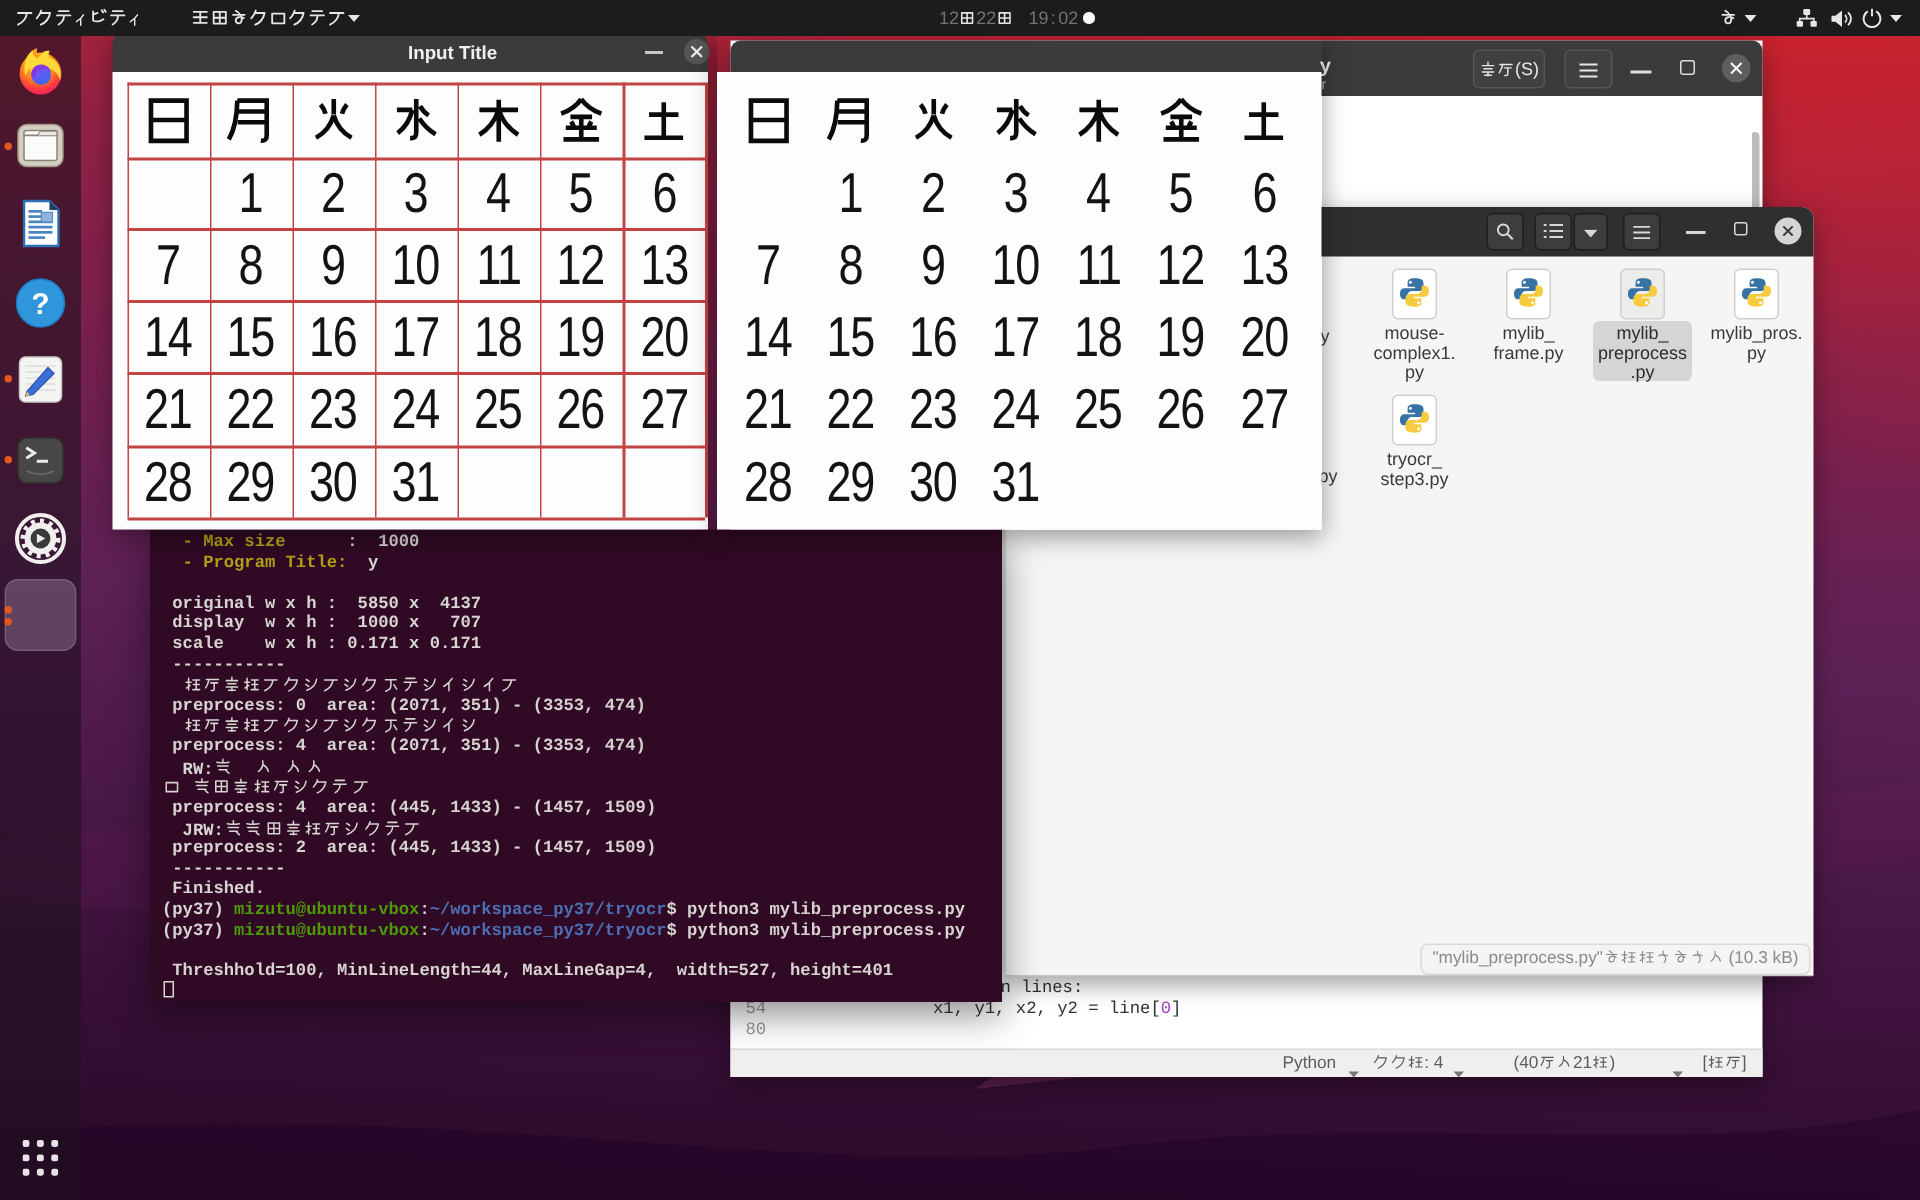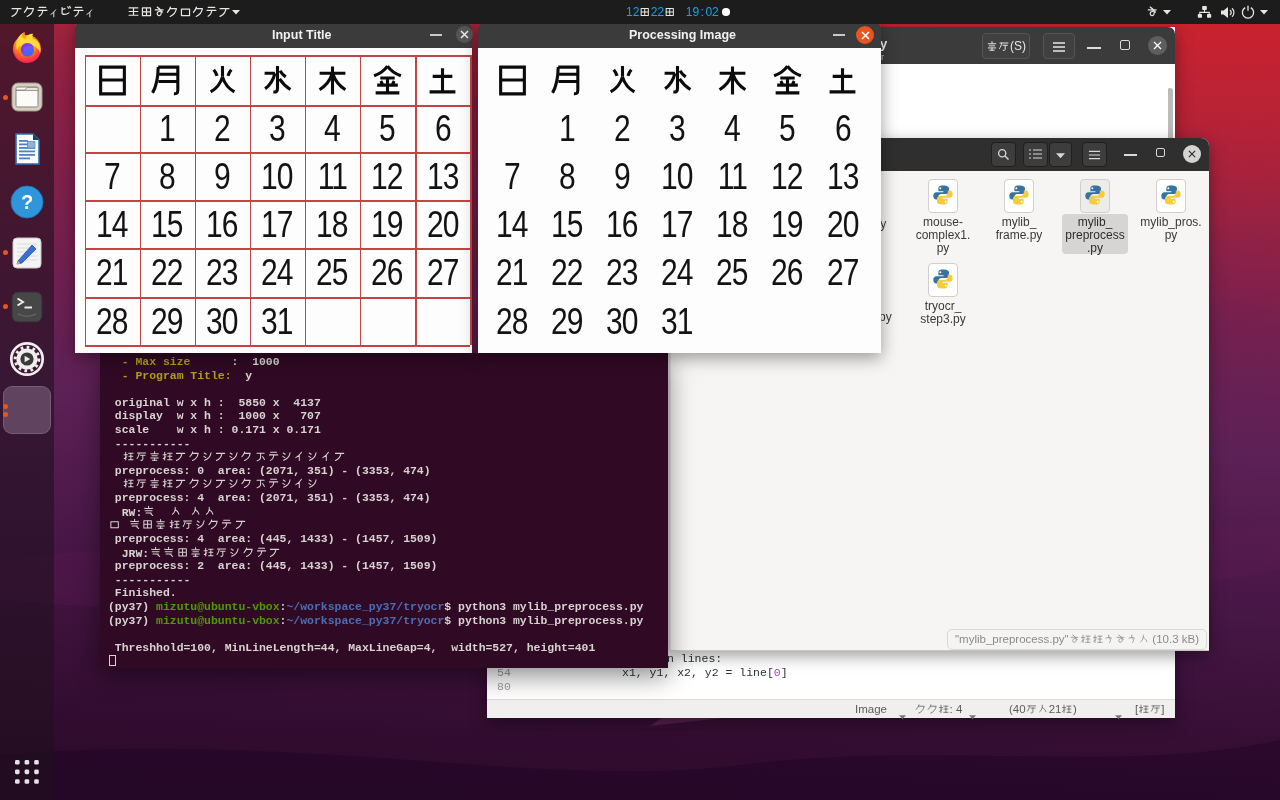--- a/index.html
+++ b/index.html
@@ -9,21 +9,21 @@
    linear-gradient(180deg, rgba(205,38,40,.18) 0%, rgba(205,38,40,0) 9%),
    radial-gradient(125% 85% at 88% -12%, rgba(225,33,36,.8) 0%, rgba(200,33,50,.5) 30%, rgba(150,33,70,.25) 50%, rgba(90,25,75,0) 70%),
    linear-gradient(196deg, #b62434 0%, #99224100 28%),
    linear-gradient(183deg, #a82438 2%, #8c2147 20%, #74204f 36%, #5d2156 52%, #4a1848 68%, #3a1038 82%, #2e0b2d 94%, #2a092a 100%);
   overflow:hidden; }
 .jg { display:inline-block; }
 .jg use { fill:none; stroke-linecap:round; stroke-linejoin:round; }
 #waves { position:absolute; left:0; top:0; width:1280px; height:800px; }
 
 #topbar { position:absolute; left:0; top:0; width:1280px; height:24px;
-  background:#1c1c1c; color:#0ea5e9; font-size:12.5px; }
+  background:#1c1c1c; color:#737373; font-size:12.5px; }
 #topbar .it { position:absolute; top:0; height:24px; line-height:24px; }
 #topbar .ic svg { display:block; }
 
 #dock { position:absolute; left:0; top:24px; width:54px; height:776px;
   background:rgba(32,17,30,.60); }
 .dicon { position:absolute; left:50%; transform:translateX(-50%); }
 .ddot { position:absolute; left:3px; width:5px; height:5px; border-radius:50%;
   background:#e4571f; }
 
 .win { position:absolute; box-shadow:0 5px 16px rgba(0,0,0,.38); }
@@ -121,21 +121,21 @@
     </div>
   </div>
   <div style="position:absolute;right:2px;top:61px;width:6px;height:95px;background:#bdbbb9;border-radius:3px"></div>
   <div id="gcode">
     <div style="position:absolute;left:180px;top:588px;white-space:pre">n lines:</div>
     <div style="position:absolute;left:10px;top:602px;color:#9a9a98">54</div>
     <div style="position:absolute;left:135px;top:602px;white-space:pre">x1, y1, x2, y2 = line[<span style="color:#a347ba">0</span>]</div>
     <div style="position:absolute;left:10px;top:616px;color:#9a9a98">80</div>
   </div>
   <div id="gstatus">
-    <span style="position:absolute;left:368px">Image</span>
+    <span style="position:absolute;left:368px">Python</span>
     <span style="position:absolute;left:412px;top:7px"><svg width="7" height="5" viewBox="0 0 8 5">
             <path d="M0 0 L4 4.6 L8 0 Z" fill="#777"></path>
           </svg></span>
     <span style="position:absolute;left:428px"><svg class="jg" style="width:11.5px;height:11.5px;vertical-align:-0.13em" viewBox="0 0 16 16">
             <use href="#ka2" style="stroke:#5c5c5c;stroke-width:1.1px"></use>
           </svg><svg class="jg" style="width:11.5px;height:11.5px;vertical-align:-0.13em" viewBox="0 0 16 16">
             <use href="#ka2" style="stroke:#5c5c5c;stroke-width:1.1px"></use>
           </svg><svg class="jg" style="width:11.5px;height:11.5px;vertical-align:-0.13em" viewBox="0 0 16 16">
             <use href="#kj3" style="stroke:#5c5c5c;stroke-width:1.1px"></use>
           </svg>: 4</span>
@@ -479,29 +479,20 @@
         <div class="gh" style="left:84.5px;top:105px;width:385.5px"></div>
         <div class="gh" style="left:84.5px;top:152px;width:385.5px"></div>
         <div class="gh" style="left:84.5px;top:200px;width:385.5px"></div>
         <div class="gh" style="left:84.5px;top:248px;width:385.5px"></div>
         <div class="gh" style="left:84.5px;top:297px;width:385.5px"></div>
         <div class="gh" style="left:84.5px;top:345px;width:385.5px"></div>
       </div>
 </div>
 
 <div class="win cwin" style="left:478px;top:22px;width:403px;height:331px">
-  <div class="tbar" style="height:26px">
-    <div class="wtitle" style="left:151px">Processing Image</div>
-    <div style="position:absolute;left:355px;top:12px;width:12px;height:2px;background:#c9c9c9"></div>
-    <div class="wbtn" style="left:378px;top:4px;width:18px;height:18px;background:#e95420">
-      <svg width="9" height="9" viewBox="0 0 9 9" style="margin:4.5px">
-            <path d="M1 1 L8 8 M8 1 L1 8" stroke="#fff" stroke-width="1.5"></path>
-          </svg>
-    </div>
-  </div>
   <div class="content"></div>
   <div style="position:absolute;left:-478px;top:-22px">
         <div class="cnum" style="left:539.6px;top:105px;width:55px;height:47px;line-height:47px"><span>1</span></div>
         <div class="cnum" style="left:594.6px;top:105px;width:55.1px;height:47px;line-height:47px"><span>2</span></div>
         <div class="cnum" style="left:649.7px;top:105px;width:55px;height:47px;line-height:47px"><span>3</span></div>
         <div class="cnum" style="left:704.7px;top:105px;width:55.1px;height:47px;line-height:47px"><span>4</span></div>
         <div class="cnum" style="left:759.8px;top:105px;width:55.1px;height:47px;line-height:47px"><span>5</span></div>
         <div class="cnum" style="left:814.9px;top:105px;width:55.1px;height:47px;line-height:47px"><span>6</span></div>
         <div class="cnum" style="left:484.5px;top:152px;width:55.1px;height:48px;line-height:48px"><span>7</span></div>
         <div class="cnum" style="left:539.6px;top:152px;width:55px;height:48px;line-height:48px"><span>8</span></div>

